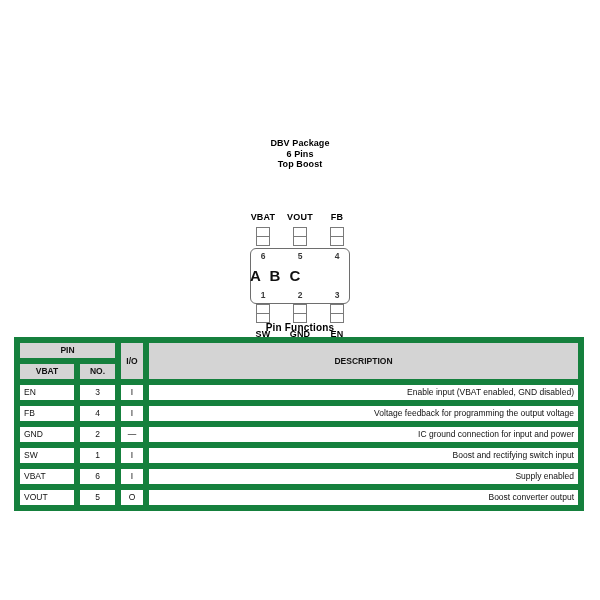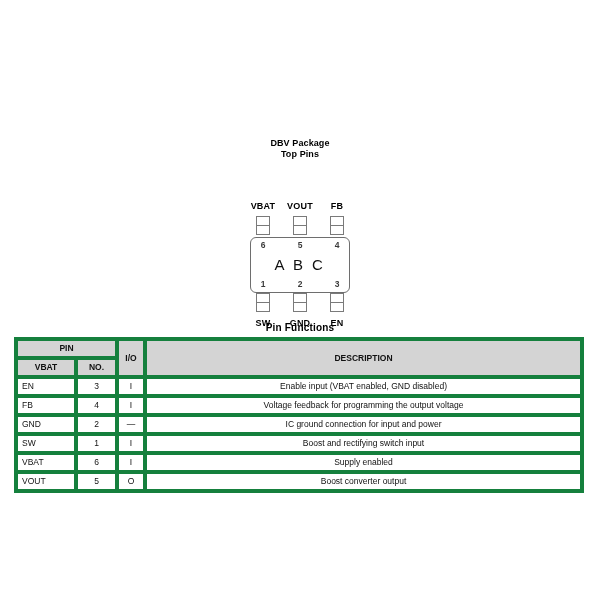--- a/index.html
+++ b/index.html
@@ -88,23 +88,22 @@
     text-align: center;
     width: 20px;
   }
   .pin-number.row-top { top: 81px; }
   .pin-number.row-bottom { top: 120px; }
   .chip-marking {
     position: absolute;
     left: 250px;
     top: 97px;
     width: 100px;
-    text-align: center;
     font-size: 15px;
-    font-weight: normal;
+    font-weight: bold;
     letter-spacing: 2.5px;
     color: #111111;
   }
 
   
   #pin-functions-section {
     position: absolute;
     left: 0;
     top: 322px;
     width: 600px;
@@ -120,50 +119,51 @@
     position: absolute;
     left: 14px;
     top: 15px;
     width: 570px;
     border-collapse: collapse;
     table-layout: fixed;
     font-size: 8.5px;
   }
   table.pin-table th,
   table.pin-table td {
-    border: 4px solid #15803d;
+    border: 6px solid #15803d;
     padding: 0 4px;
     height: 15px;
     line-height: 15px;
     vertical-align: middle;
     font-weight: normal;
     color: #111111;
   }
   table.pin-table thead th {
     background: #d4d4d4;
     font-weight: bold;
     text-align: center;
   }
   th.col-name, th.col-no, th.col-io, th.col-desc { text-align: center; }
   td.cell-name { text-align: left; }
   td.cell-no   { text-align: center; }
   td.cell-io   { text-align: center; }
-  td.cell-desc { text-align: center; }
+  td.cell-desc { text-align: right; }
   .w-name { width: 60px; }
   .w-no   { width: 41px; }
   .w-io   { width: 28px; }
 </style>
 </head>
 <body>
 
 <div id="package-diagram">
 
   <div class="pkg-title">
     <div>DBV Package</div>
-    <div>Top Pins</div>
+    <div>6 Pins</div>
+    <div>Top Boost</div>
   </div>
 
   <div class="pkg-graphic">
 
     <div class="pin-label top" style="left:240px;">VBAT</div>
     <div class="pin-label top" style="left:277px;">VOUT</div>
     <div class="pin-label top" style="left:314px;">FB</div>
 
     <div class="lead top" style="left:256px;"></div>
     <div class="lead top" style="left:293px;"></div>

